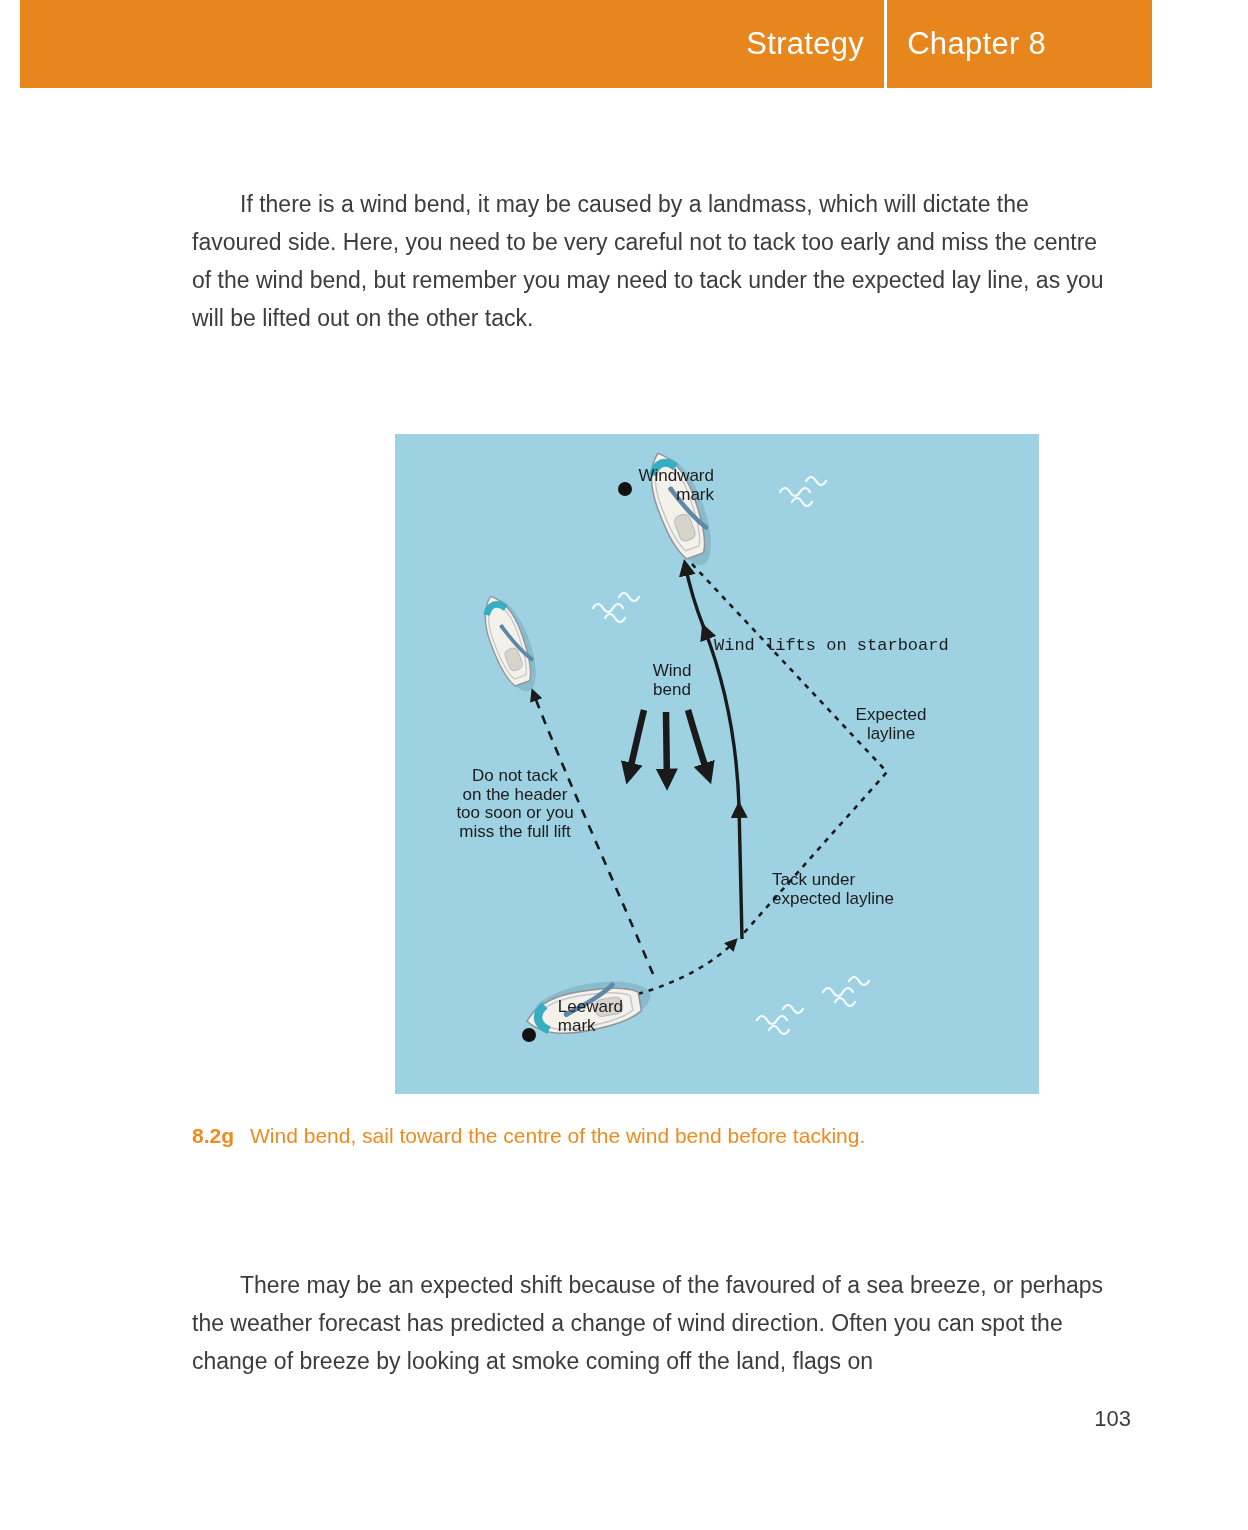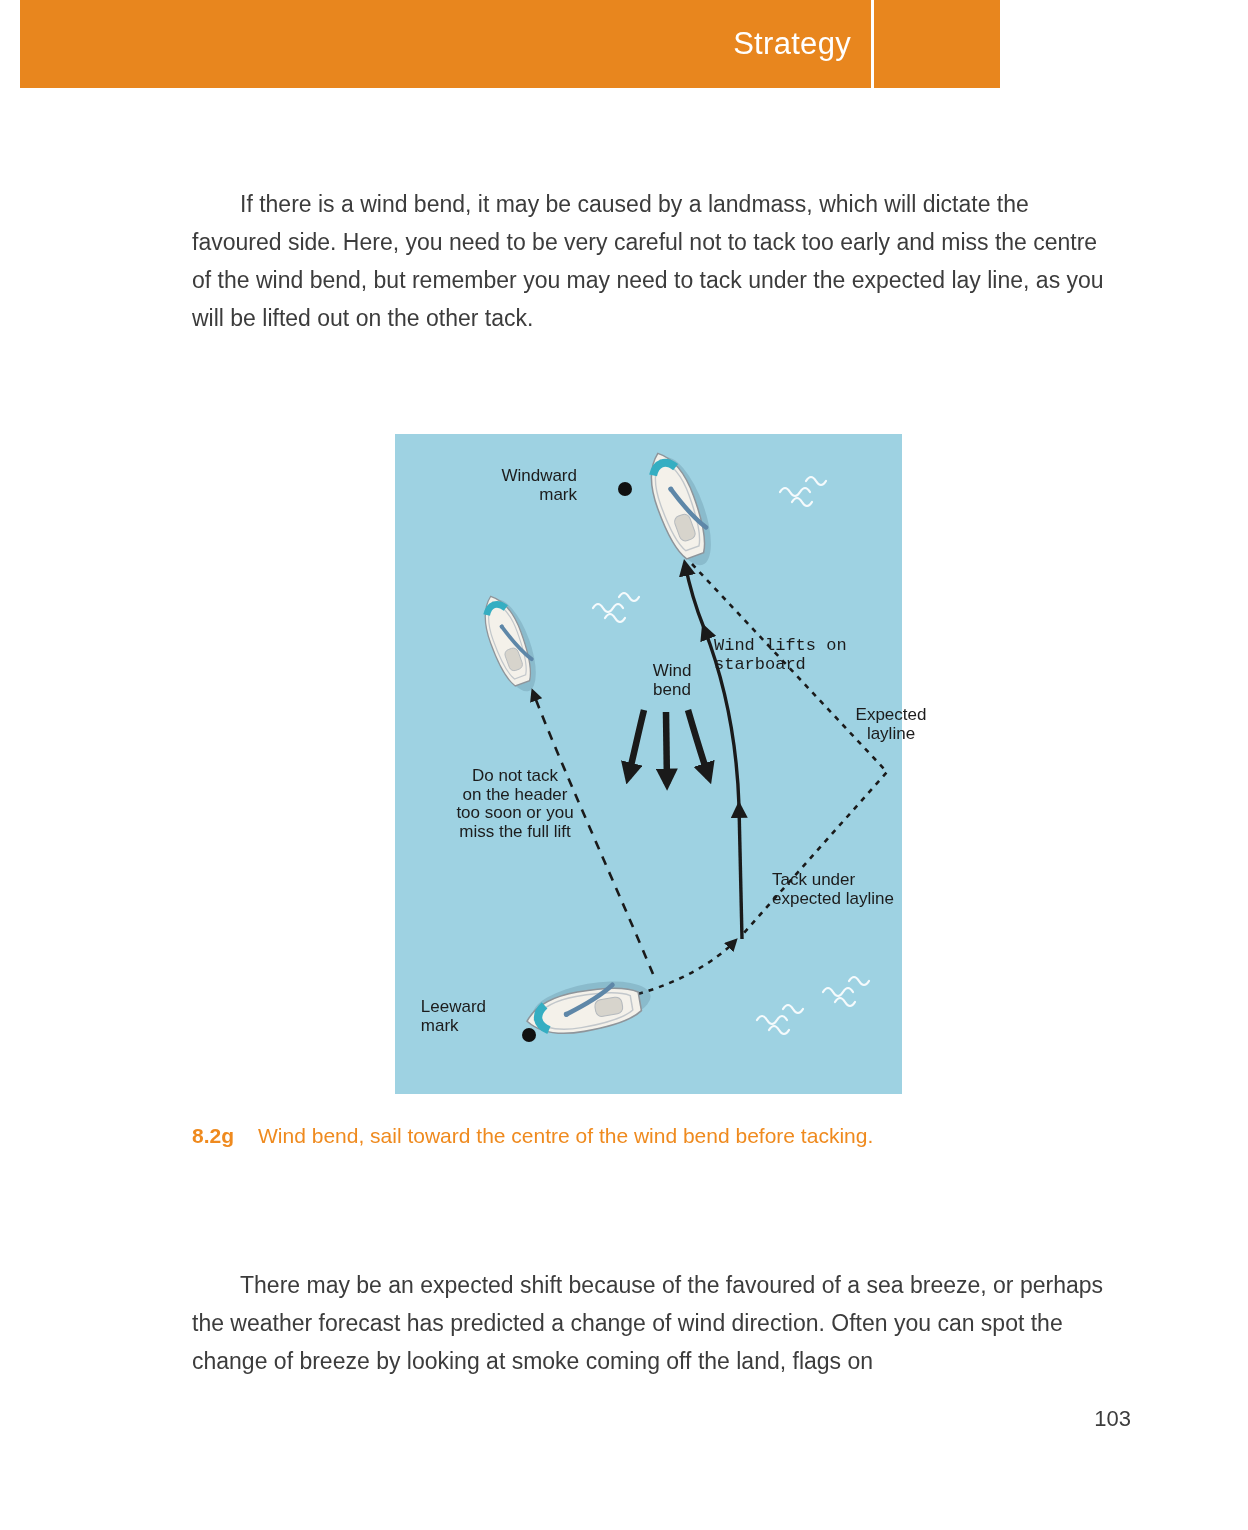--- a/index.html
+++ b/index.html
@@ -8,56 +8,57 @@
     --diagram-bg:#9ED2E2;
     --ink:#3C3C3C;
   }
   *{box-sizing:border-box;margin:0;padding:0;}
   html,body{background:#ffffff;}
   body{
     width:1248px;height:1530px;position:relative;overflow:hidden;
     font-family:"Liberation Sans","DejaVu Sans",sans-serif;color:var(--ink);
   }
   .topbar{
-    position:absolute;left:20px;top:0;width:980px;height:88px;
+    position:absolute;left:20px;top:0;width:1132px;height:88px;
     background:var(--accent);display:flex;align-items:center;justify-content:flex-end;
     padding-right:106px;color:#fff;font-size:31px;letter-spacing:.3px;
   }
   .topbar .seg{line-height:88px;}
   .topbar .divider{width:3px;background:#fff;align-self:stretch;margin:0 20px;}
   .bodypara{
     position:absolute;left:192px;width:922px;
     font-size:23px;line-height:38px;color:var(--ink);text-indent:48px;
   }
   .para1{top:185px;}
   .para2{top:1266px;}
   .diagram{
-    position:absolute;left:395px;top:434px;width:507px;height:660px;
+    position:absolute;left:395px;top:434px;width:644px;height:660px;
     background:var(--diagram-bg);
   }
   .diagram svg{position:absolute;left:0;top:0;}
   .dlabel{
     position:absolute;font-size:17px;line-height:18.5px;color:#1c1c1c;
     white-space:pre-line;
   }
   .caption{
     position:absolute;left:192px;top:1122px;width:920px;
     font-size:21px;color:var(--caption);line-height:28px;
   }
-  .caption .cap-num{font-weight:bold;margin-right:24px;}
+  .caption .cap-num{font-weight:bold;margin-right:16px;}
   .pagenum{
     position:absolute;right:117px;top:1406px;font-size:22px;color:#3C3C3C;
   }
 </style>
 </head>
 <body>
 
 <header class="topbar">
   <span class="seg">Strategy</span>
   <span class="divider"></span>
+  <span class="seg">Chapter 8</span>
 </header>
 
 <p class="bodypara para1">If there is a wind bend, it may be caused by a landmass, which will dictate the favoured side. Here, you need to be very careful not to tack too early and miss the centre of the wind bend, but remember you may need to tack under the expected lay line, as you will be lifted out on the other tack.</p>
 
 <div class="diagram">
   <svg width="545" height="660" viewBox="0 0 545 660">
     <defs>
       <marker id="ah" viewBox="0 0 10 10" refX="7" refY="5" markerWidth="5" markerHeight="5" orient="auto-start-reverse">
         <path d="M0,0 L10,5 L0,10 z" fill="#1a1a1a"></path>
       </marker>

